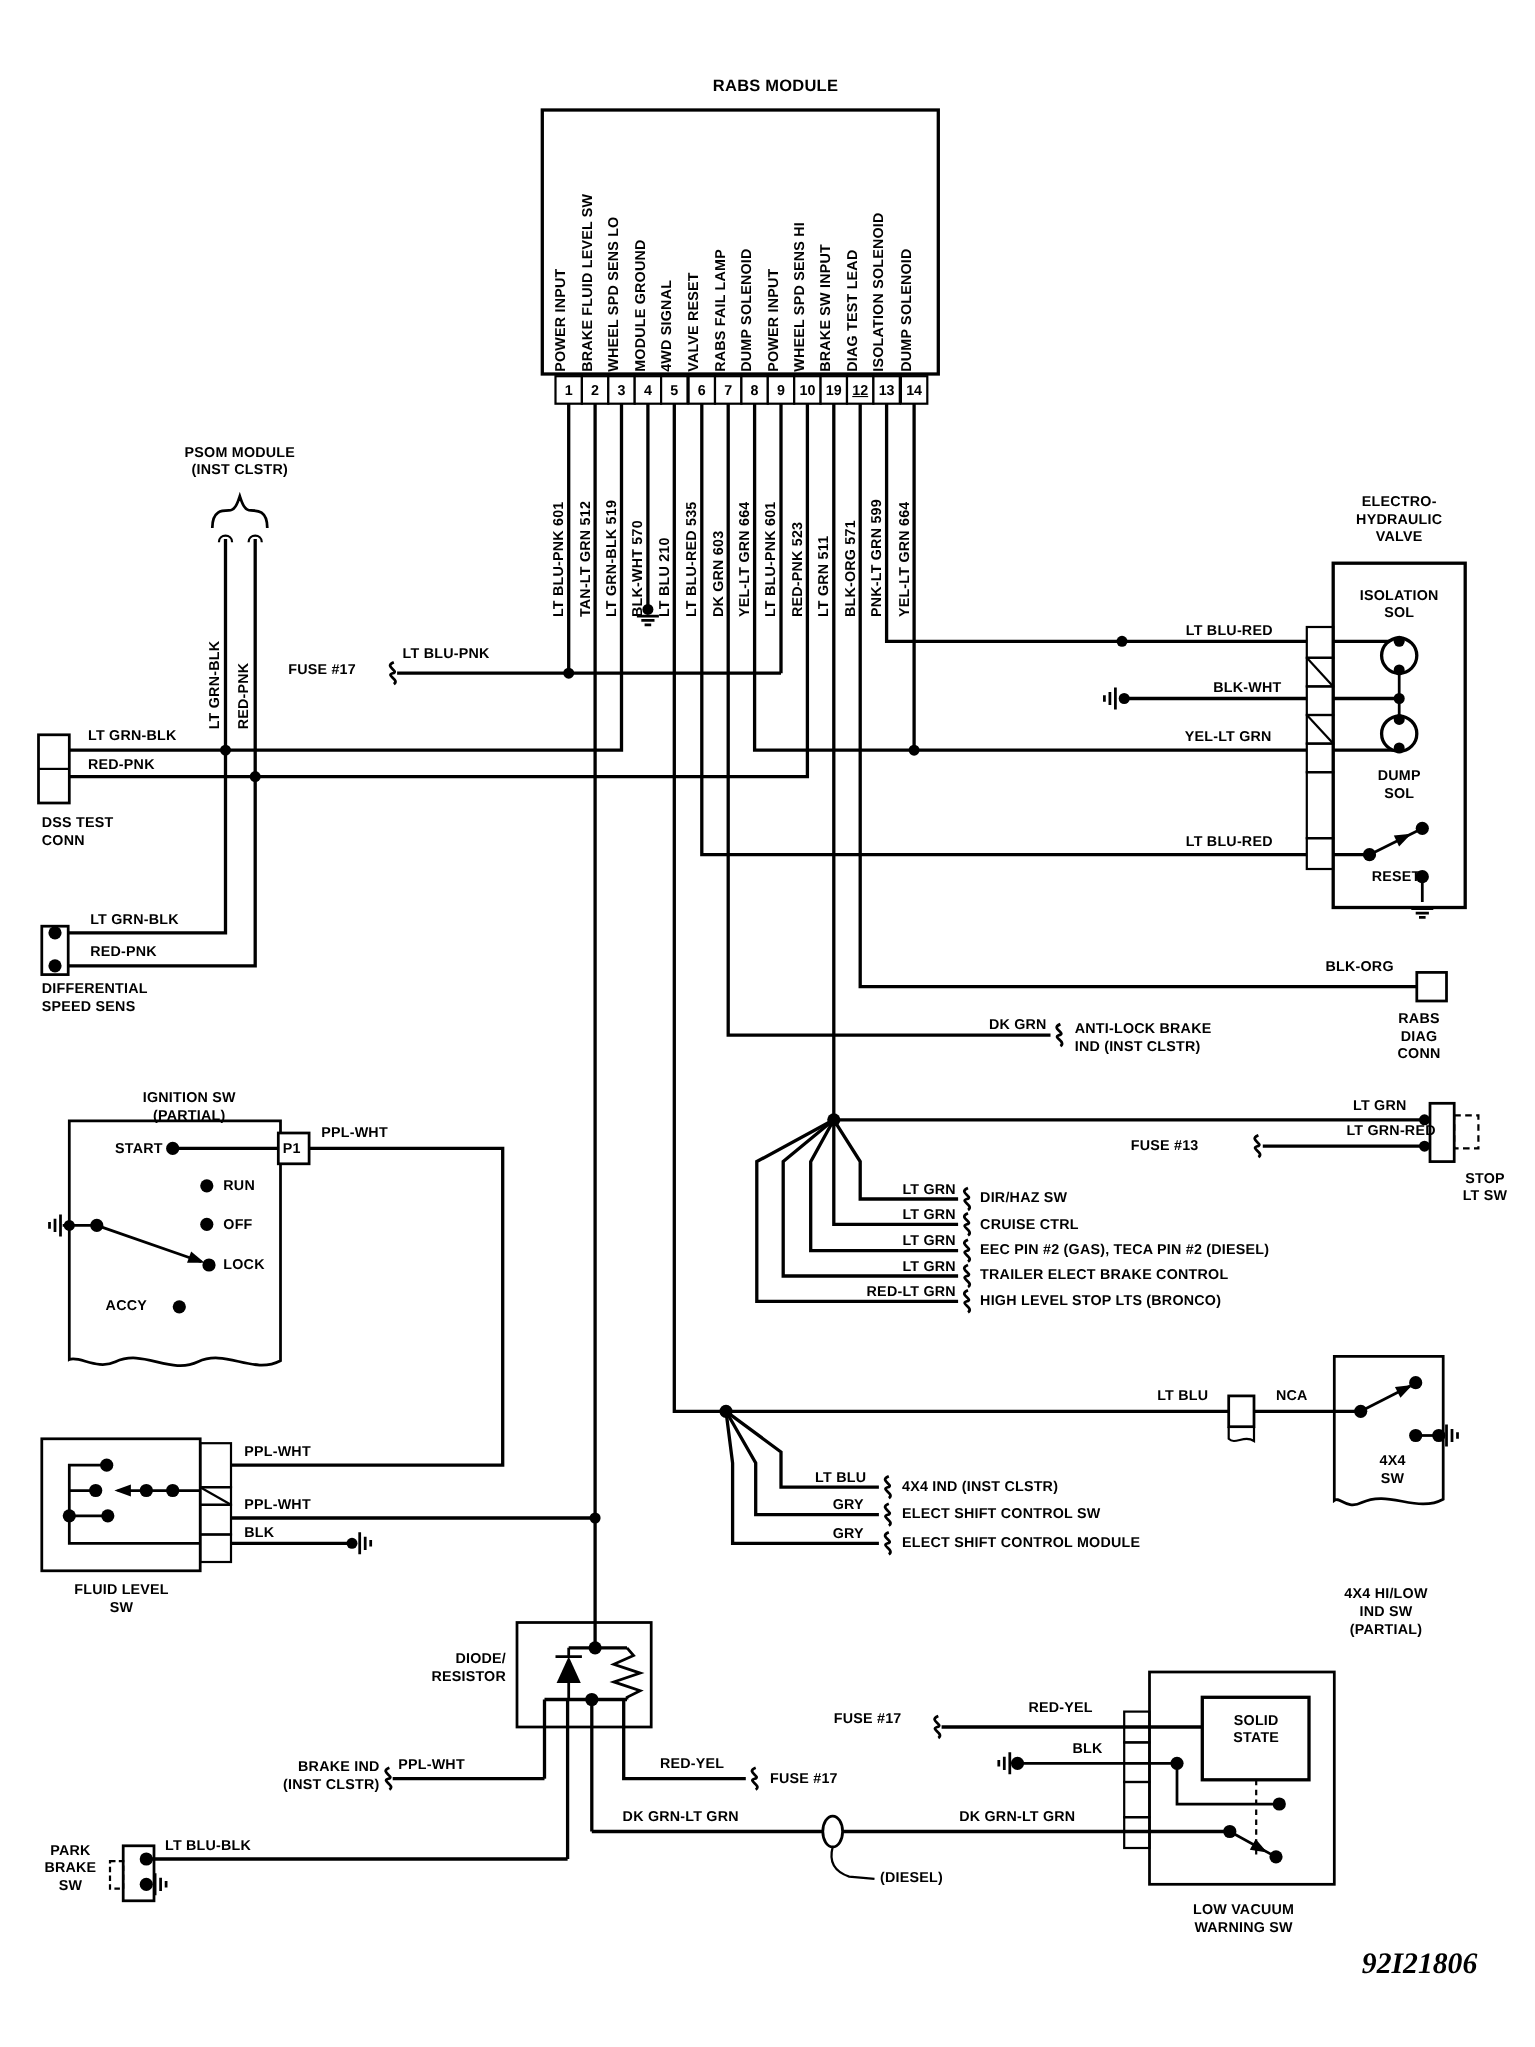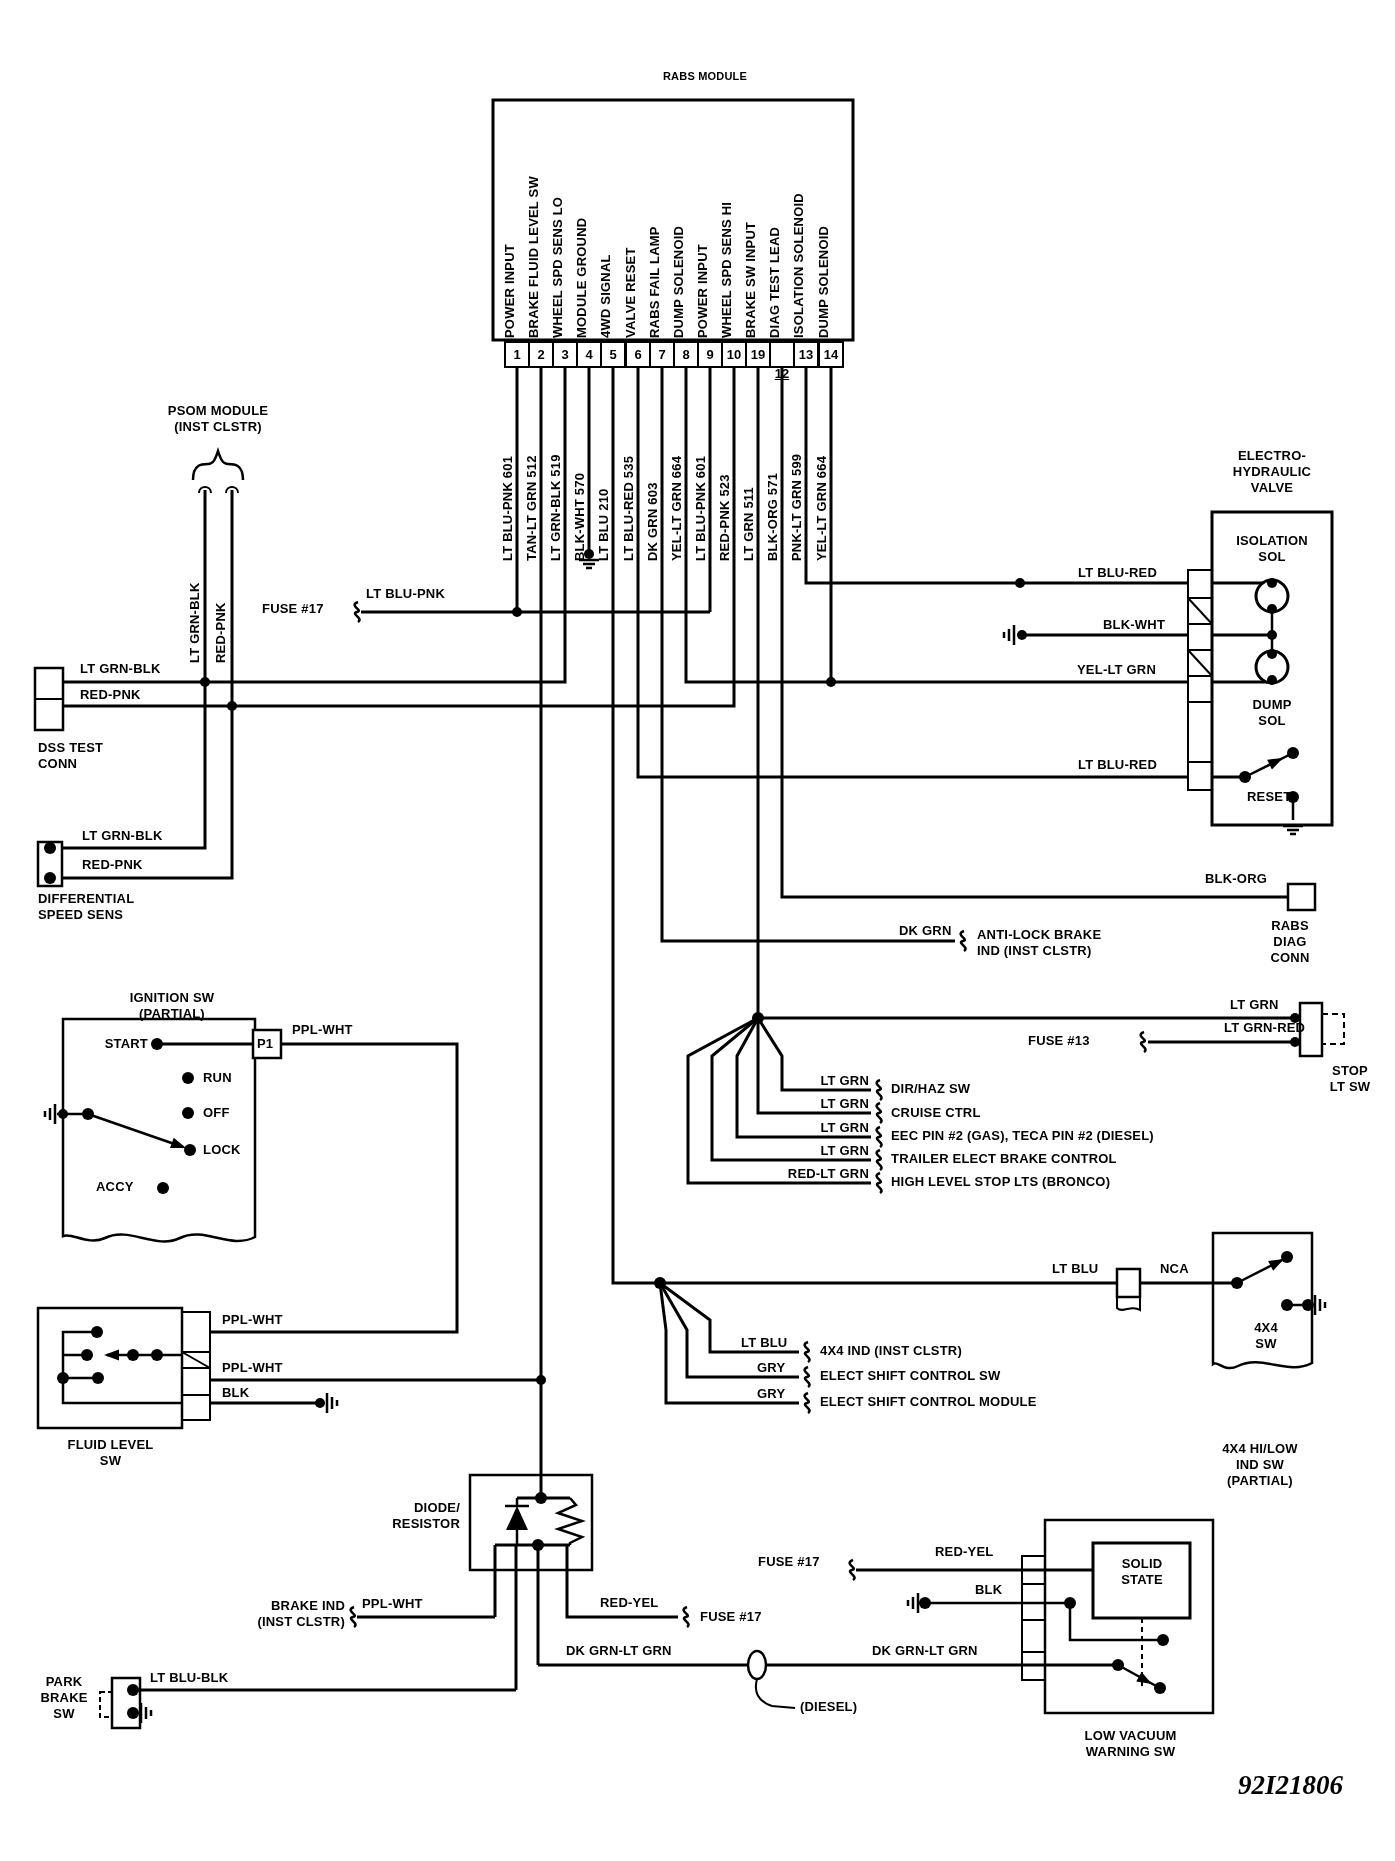--- a/index.html
+++ b/index.html
@@ -286,34 +286,34 @@
 
   <g>
     <use href="#ah" x="0" y="0" transform="translate(186,1148) rotate(20)"></use>
     <use href="#ah" x="0" y="0" transform="translate(1284,1259) rotate(-27)"></use>
     <use href="#ah" x="0" y="0" transform="translate(1283,758) rotate(-26)"></use>
     <use href="#ah" x="0" y="0" transform="translate(1152,1684) rotate(29)"></use>
     <use href="#ah" x="0" y="0" transform="translate(104,1355) rotate(180)"></use>
   </g>
 </svg>
 
-<span class="lbl ctr" style="left:640px;top:70px;width:130px;font-size:11px;">RABS MODULE</span>
+<span class="lbl ctr" style="left:640px;top:70px;width:130px;font-size:15px;">RABS MODULE</span>
 
 <span class="pnum" style="left:505px;top:347px;">1</span>
 <span class="pnum" style="left:529px;top:347px;">2</span>
 <span class="pnum" style="left:553px;top:347px;">3</span>
 <span class="pnum" style="left:577px;top:347px;">4</span>
 <span class="pnum" style="left:601px;top:347px;">5</span>
 <span class="pnum" style="left:626px;top:347px;">6</span>
 <span class="pnum" style="left:650px;top:347px;">7</span>
 <span class="pnum" style="left:674px;top:347px;">8</span>
 <span class="pnum" style="left:698px;top:347px;">9</span>
 <span class="pnum" style="left:722px;top:347px;">10</span>
 <span class="pnum" style="left:746px;top:347px;">19</span>
-<span class="pnum" style="left:770px;top:366px;text-decoration:underline;">12</span>
+<span class="pnum" style="left:770px;top:347px;text-decoration:underline;">12</span>
 <span class="pnum" style="left:794px;top:347px;">13</span>
 <span class="pnum" style="left:819px;top:347px;">14</span>
 
 <span class="vlbl" style="left:502px;top:103px;height:235px;">POWER INPUT</span>
 <span class="vlbl" style="left:526px;top:103px;height:235px;">BRAKE FLUID LEVEL SW</span>
 <span class="vlbl" style="left:550px;top:103px;height:235px;">WHEEL SPD SENS LO</span>
 <span class="vlbl" style="left:574px;top:103px;height:235px;">MODULE GROUND</span>
 <span class="vlbl" style="left:598px;top:103px;height:235px;">4WD SIGNAL</span>
 <span class="vlbl" style="left:623px;top:103px;height:235px;">VALVE RESET</span>
 <span class="vlbl" style="left:647px;top:103px;height:235px;">RABS FAIL LAMP</span>

